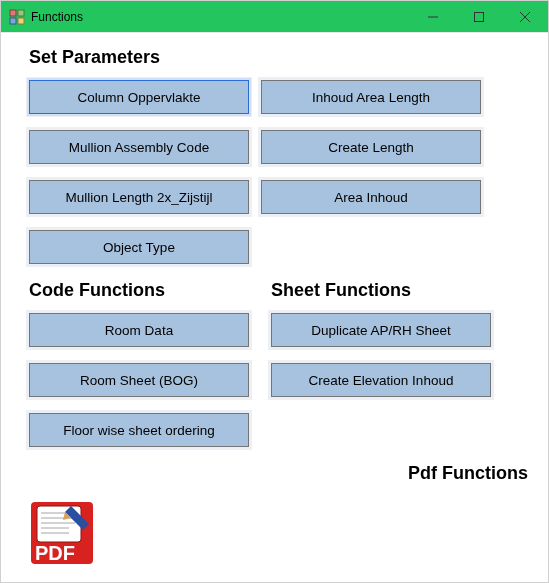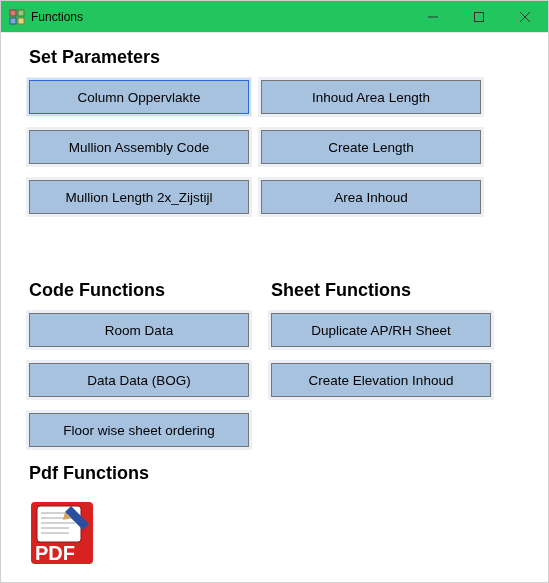--- a/index.html
+++ b/index.html
@@ -100,21 +100,21 @@
       border: 1px solid #2a6bd8;
       box-shadow: 0 0 0 2px #cfe0f7;
     }
     .two-sections {
       display: flex;
       gap: 22px;
     }
     .two-sections .section {
       width: 220px;
     }
-    .gap-top { margin-top: 0; }
+    .gap-top { margin-top: 0; text-align: right; }
     .pdf-icon {
       width: 66px;
       height: 66px;
       margin-top: 4px;
     }
     .empty-slot { height: 34px; margin-bottom: 16px; visibility: hidden; }
   </style>
 </head>
 <body>
 
@@ -158,20 +158,23 @@
       <div class="col">
         <div class="btn focused">
           <span>Column Oppervlakte</span>
         </div>
         <div class="btn">
           <span>Mullion Assembly Code</span>
         </div>
         <div class="btn">
           <span>Mullion Length 2x_Zijstijl</span>
         </div>
+        <div class="btn">
+          <span>Object Type</span>
+        </div>
       </div>
       <div class="col">
         <div class="btn">
           <span>Inhoud Area Length</span>
         </div>
         <div class="btn">
           <span>Create Length</span>
         </div>
         <div class="btn">
           <span>Area Inhoud</span>
@@ -180,21 +183,21 @@
       </div>
     </div>
 
     <div class="two-sections">
       <div class="section">
         <div class="section-title">Code Functions</div>
         <div class="btn">
           <span>Room Data</span>
         </div>
         <div class="btn">
-          <span>Data Data (BOG)</span>
+          <span>Room Sheet (BOG)</span>
         </div>
         <div class="btn">
           <span>Floor wise sheet ordering</span>
         </div>
       </div>
       <div class="section">
         <div class="section-title">Sheet Functions</div>
         <div class="btn">
           <span>Duplicate AP/RH Sheet</span>
         </div>

